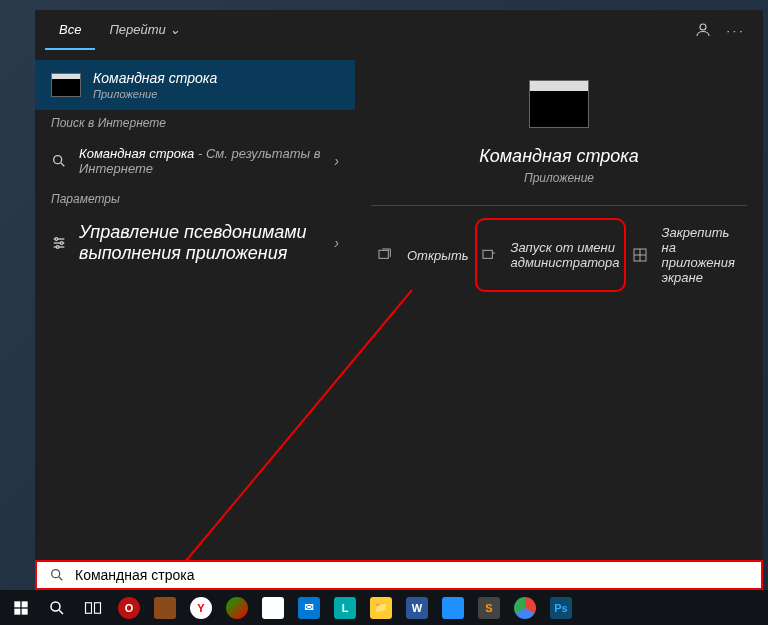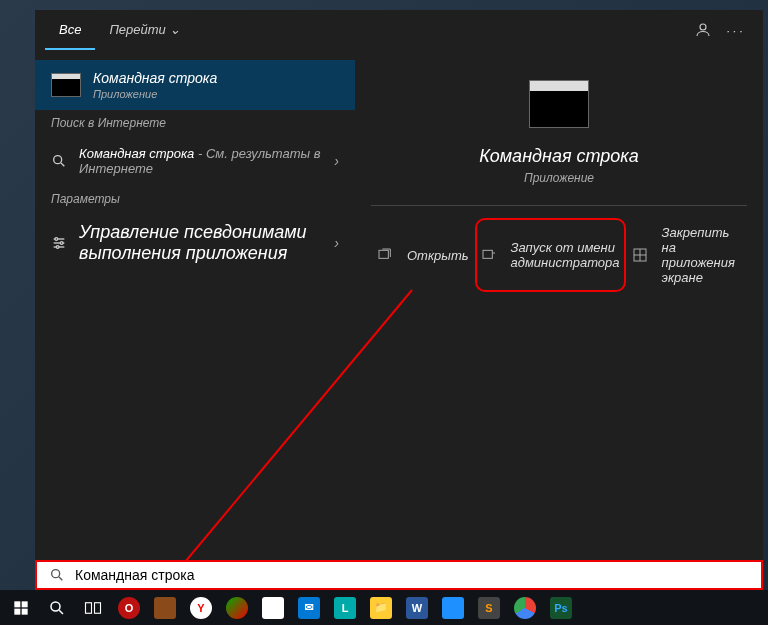--- a/index.html
+++ b/index.html
@@ -371,15 +371,15 @@
   <div class="tb-item">
       <div class="tb-app" style="background:#1e90ff;"></div>
     </div>
   <div class="tb-item">
       <div class="tb-app" style="background:#444;color:#ff9800;">S</div>
     </div>
   <div class="tb-item">
       <div class="tb-app" style="background:conic-gradient(#ea4335 0 120deg,#4285f4 120deg 240deg,#34a853 240deg);border-radius:50%;"></div>
     </div>
   <div class="tb-item">
-      <div class="tb-app" style="background:#14532d;color:#31a8ff;">Ps</div>
+      <div class="tb-app" style="background:#0c4a6e;color:#31a8ff;">Ps</div>
     </div>
 </div>
 
 </body></html>

